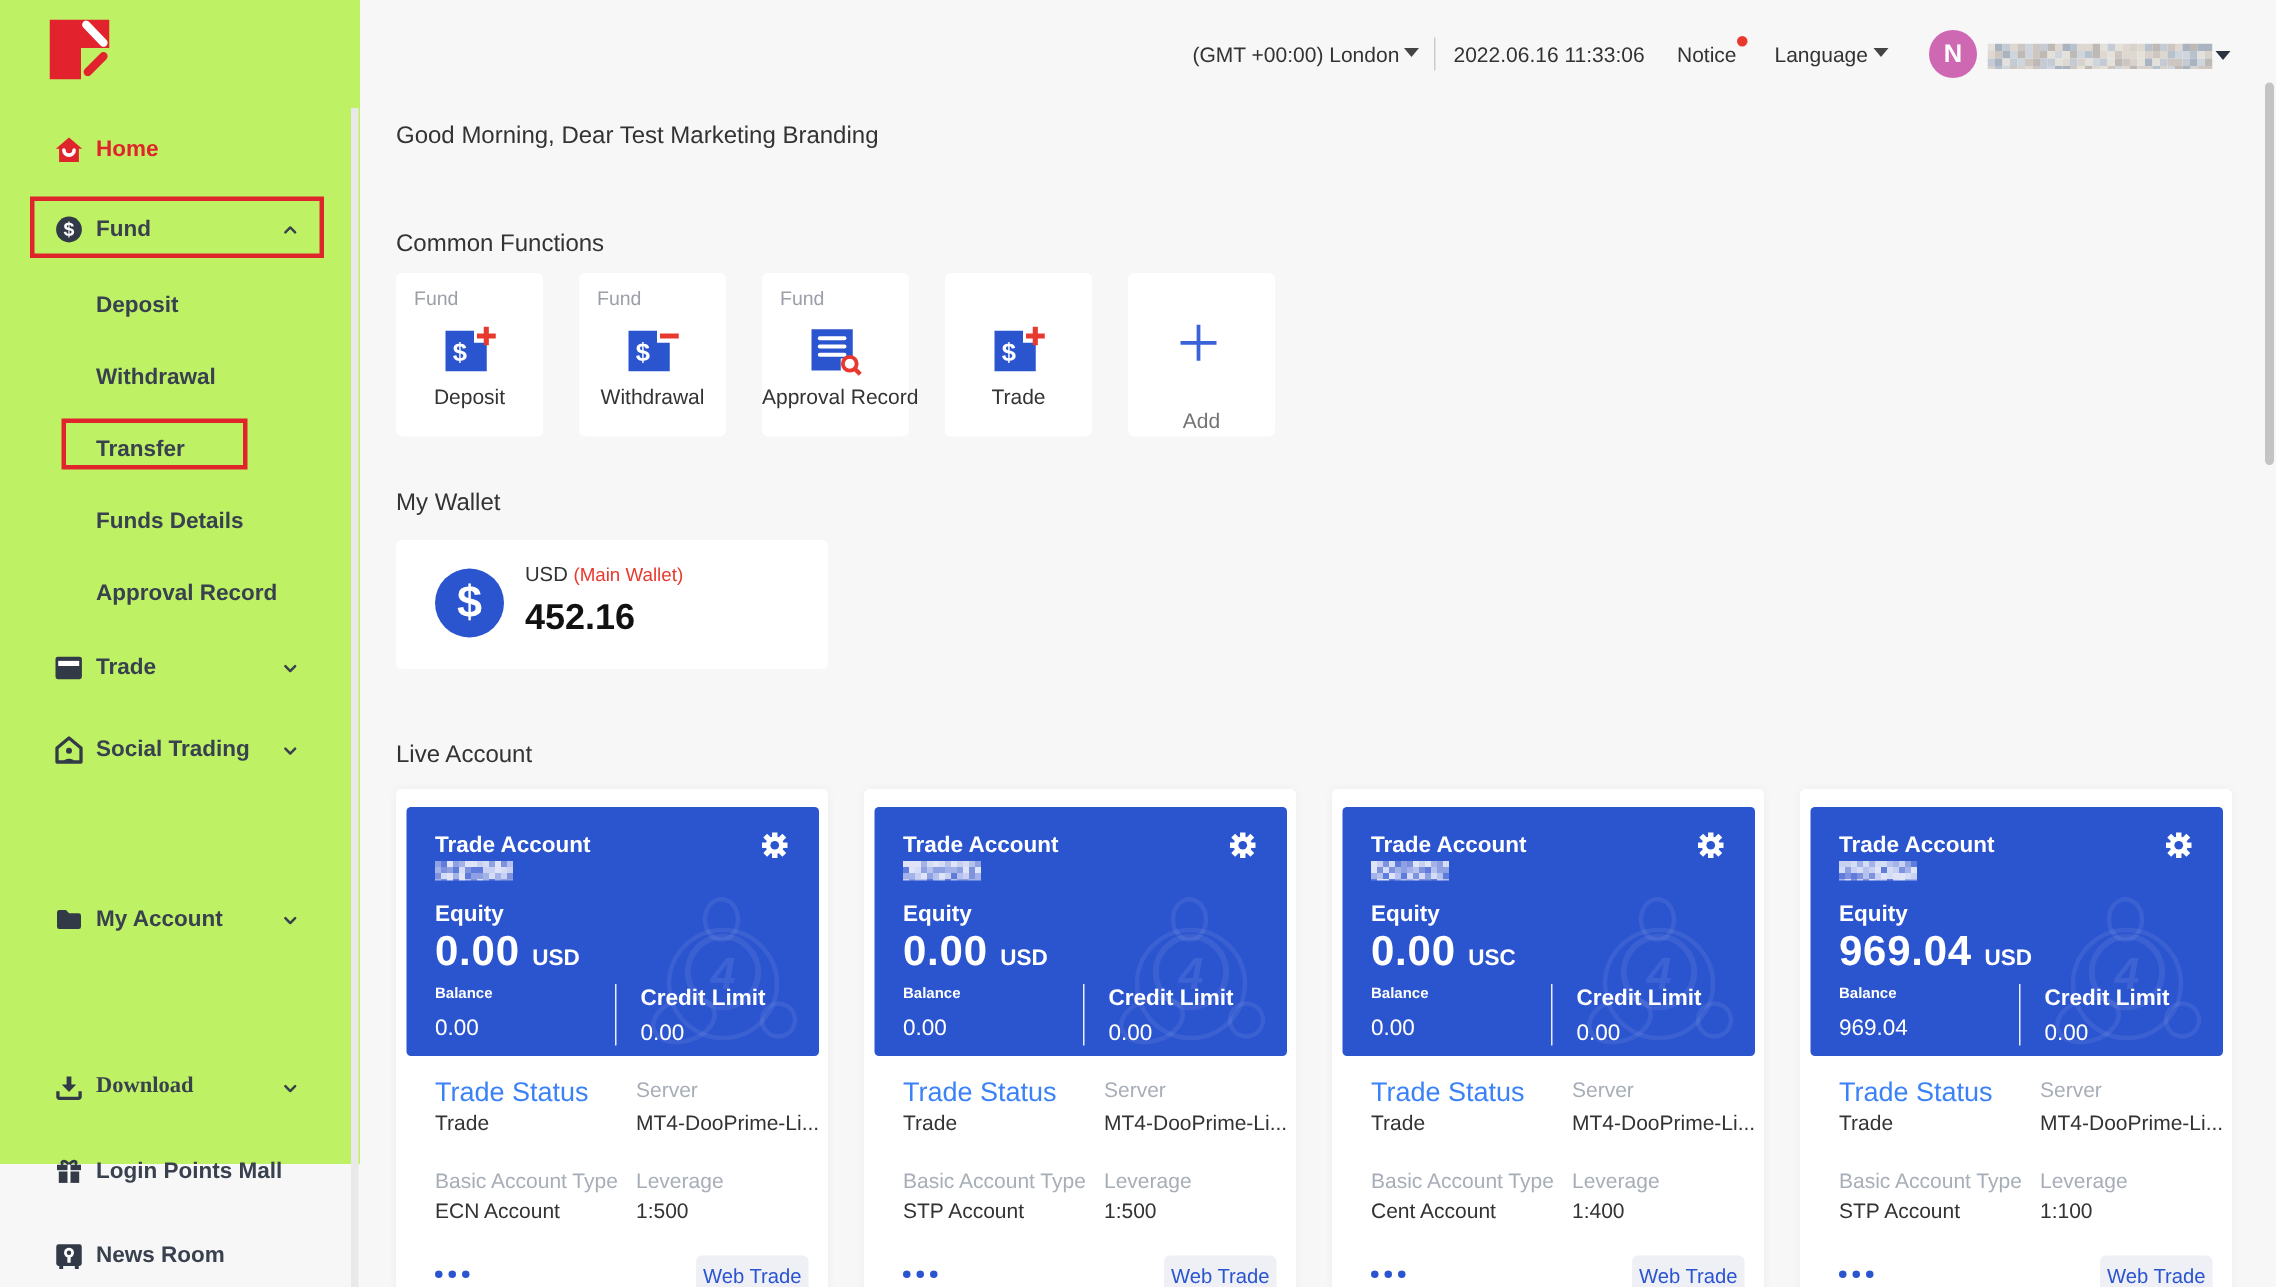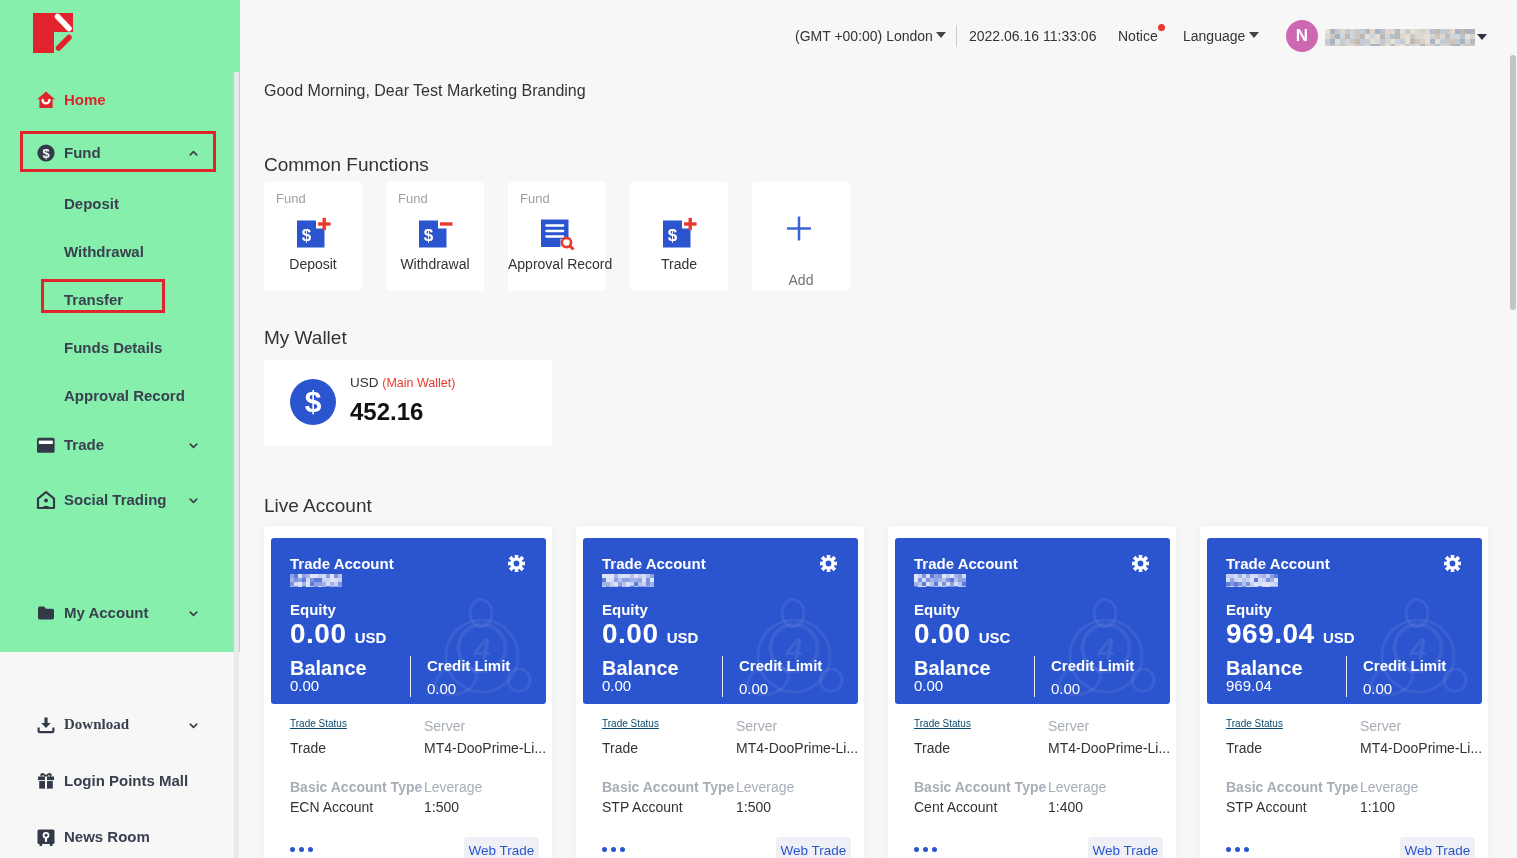--- a/index.html
+++ b/index.html
@@ -1,62 +1,62 @@
 <!DOCTYPE html>
 <html><head>
 <meta charset="utf-8">
 <style>
 * { margin:0; padding:0; box-sizing:border-box; }
 html,body { width:1517px; height:858px; overflow:hidden; background:#f7f7f8;
   font-family:"Liberation Sans", sans-serif; color:#333; }
 .abs { position:absolute; }
 
-#sidebar { position:absolute; left:0; top:0; width:240px; height:652px; background:#86efac; }
+#sidebar { position:absolute; left:0; top:0; width:240px; height:776px; background:#bef264; }
 #sb-scroll { position:absolute; left:234px; top:72px; width:5px; height:786px; background:#e9e9e9; }
 .mi { position:absolute; left:0; width:240px; height:24px; }
 .mi .ic { position:absolute; left:36px; top:2px; width:20px; height:20px; }
 .mi .tx { position:absolute; left:64px; top:3px; font-size:15px; font-weight:700; color:#39414f; white-space:nowrap; }
 .mi .ch { position:absolute; left:187px; top:6px; width:13px; height:13px; }
 .sub { position:absolute; left:64px; font-size:15px; font-weight:700; color:#39414f; }
 .redbox { position:absolute; border:3px solid #e0242c; }
 
 .tb { position:absolute; font-size:14px; color:#333; white-space:nowrap; }
 .caret { position:absolute; width:0; height:0; border-left:5px solid transparent;
   border-right:5px solid transparent; border-top:6px solid #444; }
 
-.sect-title { position:absolute; font-size:19px; color:#333; }
+.sect-title { position:absolute; font-size:16px; color:#333; }
 
 .fcard { position:absolute; top:182px; width:98px; height:109px; background:#fff; border-radius:4px; }
 .fcard .flabel { position:absolute; left:12px; top:9px; font-size:13px; color:#9b9fa8; }
 .fcard .fic { position:absolute; left:25px; top:32px; width:44px; height:40px; }
 .fcard .fname { position:absolute; left:0; top:74px; width:100%; text-align:center; font-size:14px; color:#333; white-space:nowrap; }
 
 #wallet { position:absolute; left:264px; top:360px; width:288px; height:86px; background:#fff; border-radius:4px; }
 
 .acard { position:absolute; top:526px; width:288px; height:354px; background:#fff; border-radius:4px;
   box-shadow:0 0 8px rgba(0,0,0,0.04); }
 .bcard { position:absolute; left:7px; top:12px; width:275px; height:166px; background:#2b54cf;
   border-radius:3px; color:#fff; overflow:hidden; }
 .bcard .ta { position:absolute; left:19px; top:17px; font-size:15px; font-weight:700; }
 .bcard .gear { position:absolute; right:21px; top:17px; width:17px; height:17px; }
 .bcard .blur { position:absolute; left:19px; top:36px; }
 .bcard .eq { position:absolute; left:19px; top:63px; font-size:15px; font-weight:700; }
 .bcard .eqv { position:absolute; left:19px; top:80px; font-size:28px; font-weight:700; letter-spacing:0.5px; }
 .bcard .eqc { font-size:15px; letter-spacing:0; }
-.bcard .bl { position:absolute; left:19px; top:119px; font-size:20px; font-weight:700; }
+.bcard .bl { position:absolute; left:19px; top:119px; font-size:10px; font-weight:700; }
 .bcard .blv { position:absolute; left:19px; top:139px; font-size:15px; }
 .bcard .div { position:absolute; left:139px; top:118px; width:1px; height:41px; background:rgba(255,255,255,0.9); }
 .bcard .cl { position:absolute; left:156px; top:119px; font-size:15px; font-weight:700; }
 .bcard .clv { position:absolute; left:156px; top:142px; font-size:15px; }
 .wm { position:absolute; left:0; top:0; }
-.arow1l { position:absolute; left:26px; top:192px; font-size:10px; color:#0c4a6e;text-decoration:underline; }
+.arow1l { position:absolute; left:26px; top:192px; font-size:18px; color:#3b82f6; }
 .arow1l2 { position:absolute; left:160px; top:192px; font-size:14px; color:#a8aeb8; }
 .arow1v { position:absolute; left:26px; top:214px; font-size:14px; color:#333; }
 .arow1v2 { position:absolute; left:160px; top:214px; font-size:14px; color:#333; width:124px; overflow:hidden; white-space:nowrap; }
-.arow2l { position:absolute; left:26px; top:253px; font-size:14px; color:#a8aeb8;font-weight:bold; }
+.arow2l { position:absolute; left:26px; top:253px; font-size:14px; color:#a8aeb8; }
 .arow2l2 { position:absolute; left:160px; top:253px; font-size:14px; color:#a8aeb8; }
 .arow2v { position:absolute; left:26px; top:273px; font-size:14px; color:#333; }
 .arow2v2 { position:absolute; left:160px; top:273px; font-size:14px; color:#333; }
 .dots { position:absolute; left:26px; top:321px; display:flex; gap:4px; }
 .dots i { width:5px; height:5px; border-radius:50%; background:#2b54cf; }
 .webtrade { position:absolute; left:200px; top:311px; width:75px; height:30px; background:#eef0f6;
   border-radius:4px; color:#2b54cf; font-size:13.5px; text-align:center; line-height:28px; white-space:nowrap; }
 #pg-scroll { position:absolute; left:1510px; top:55px; width:6px; height:255px; background:#c4c4c4; border-radius:3px; }
 </style>
 </head>

